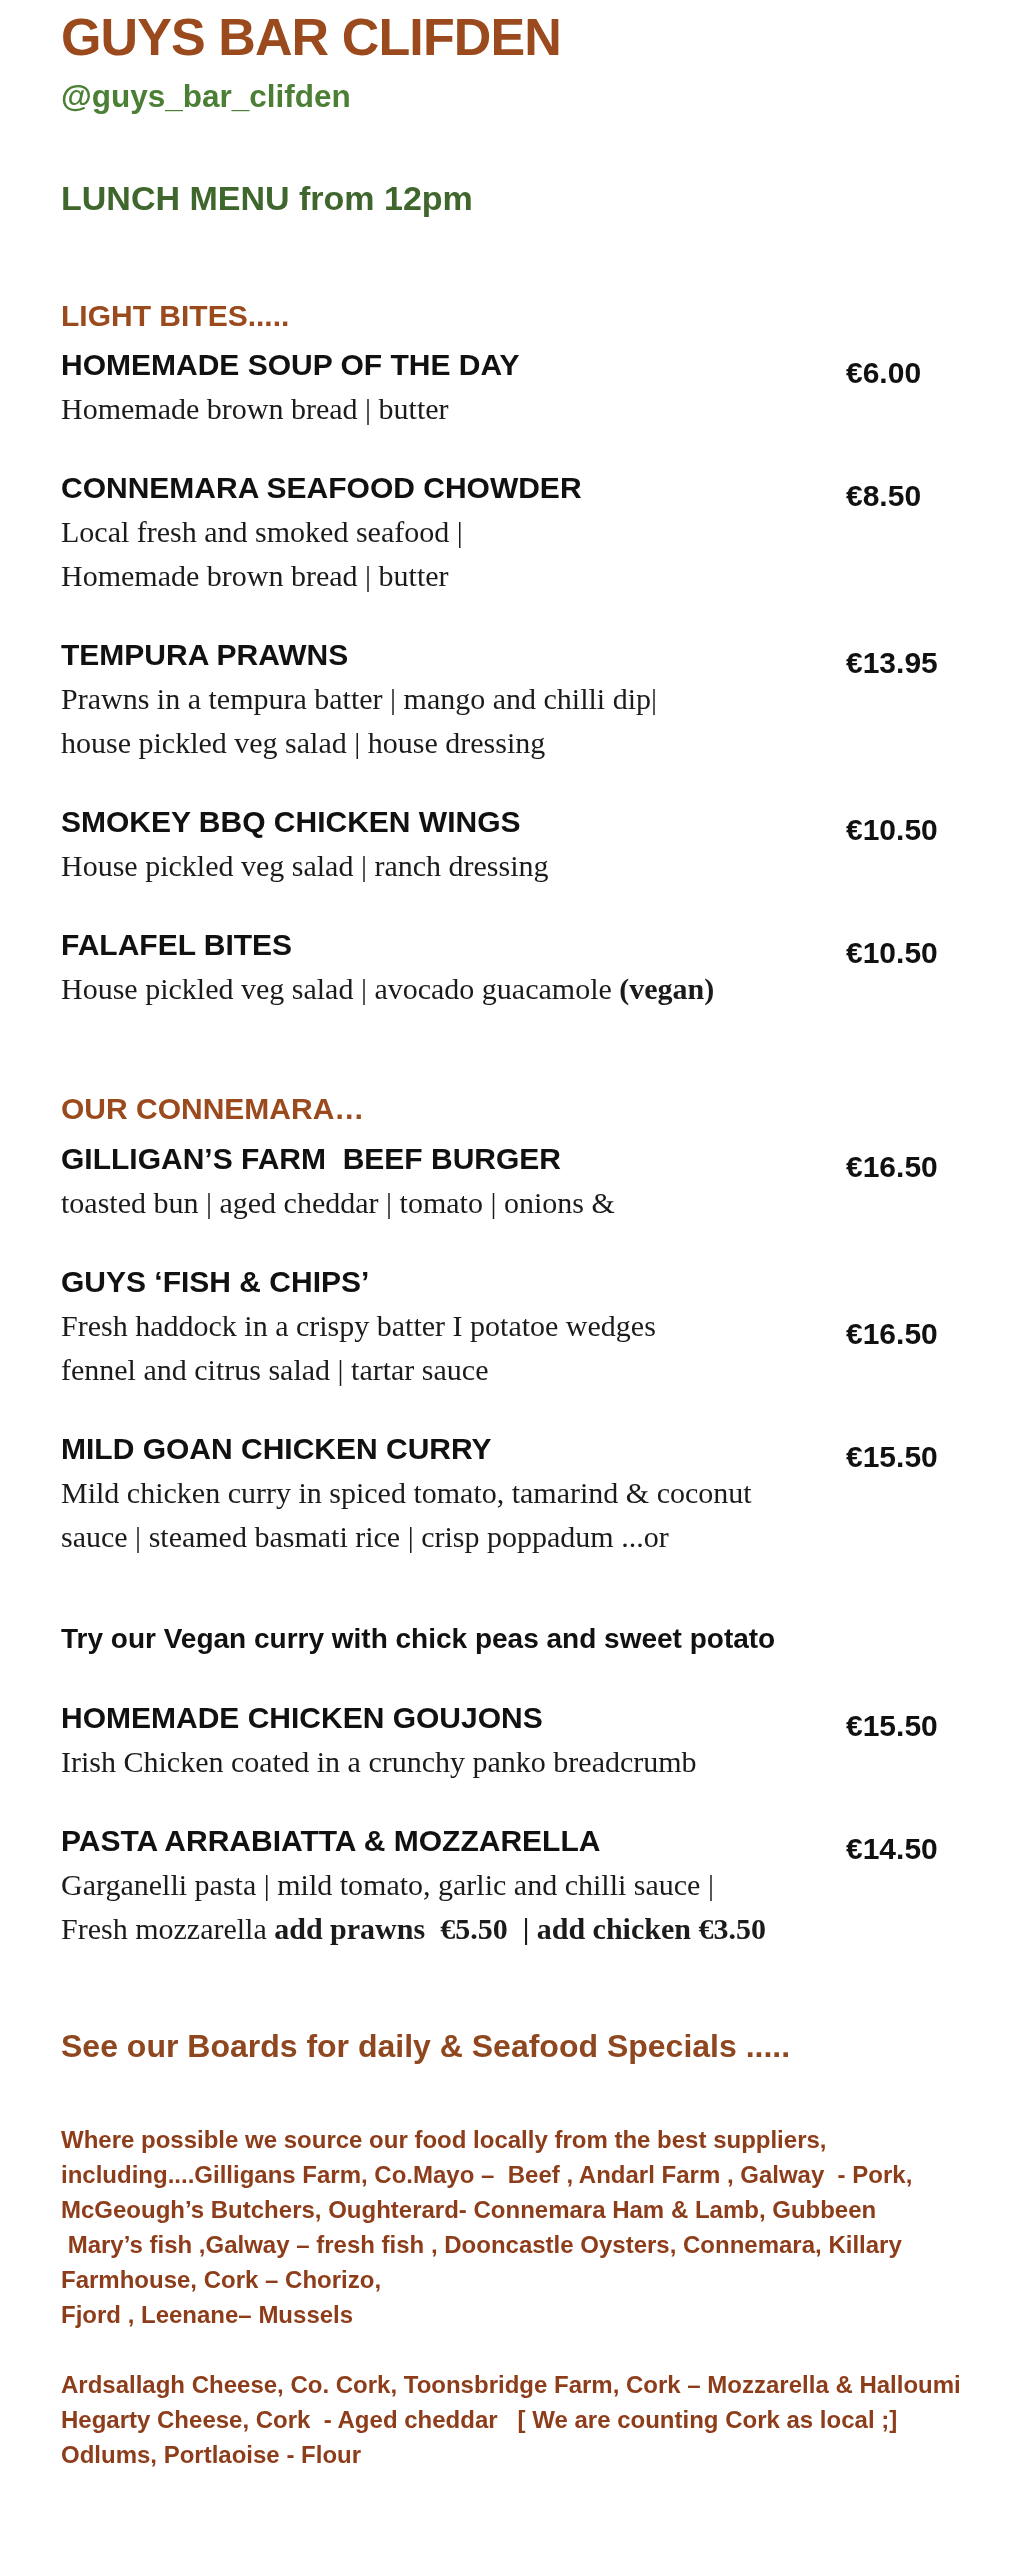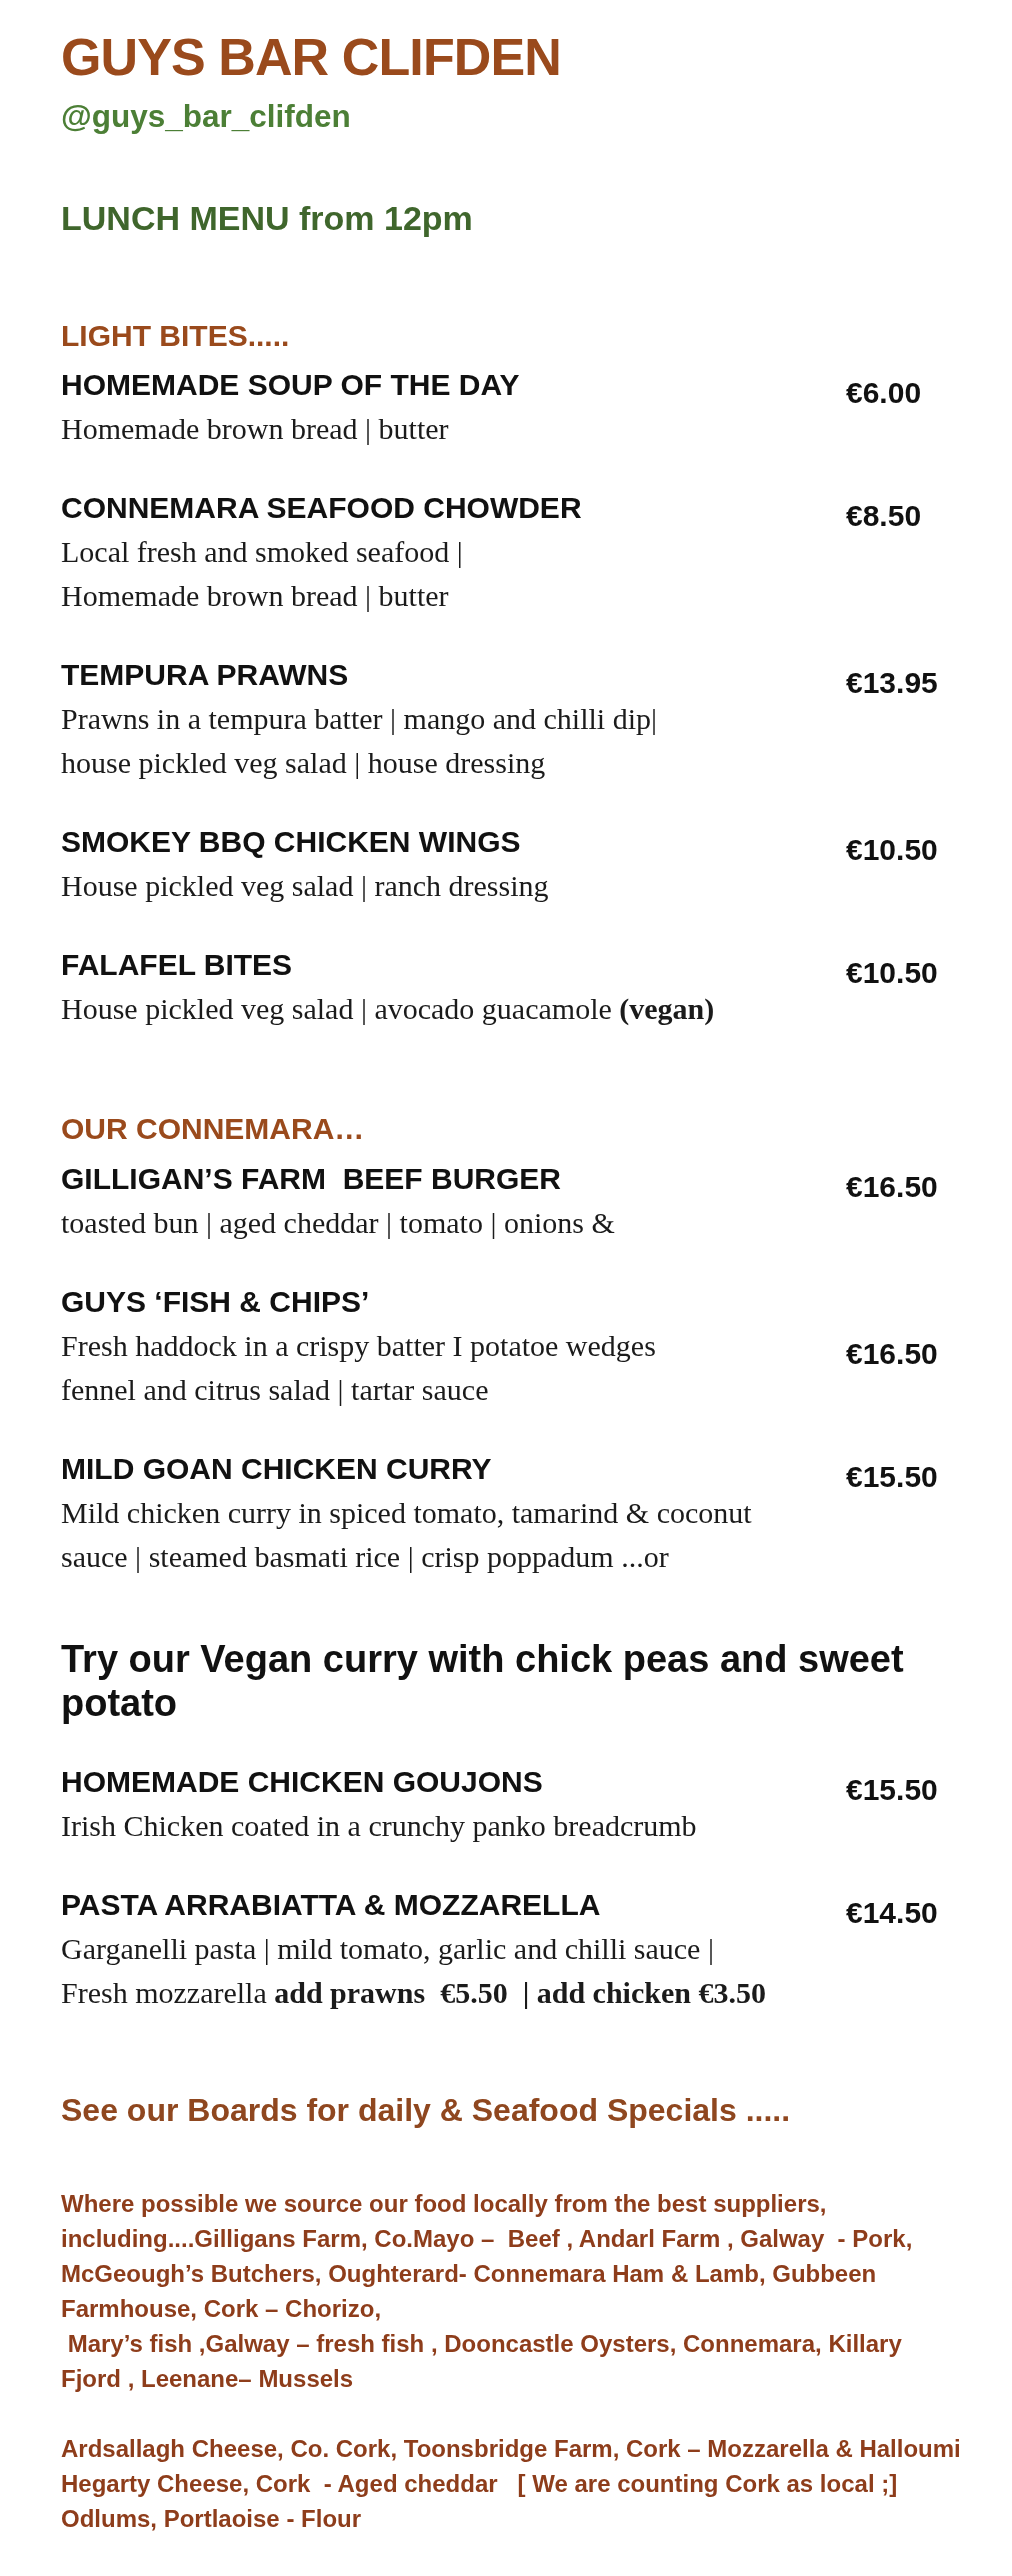--- a/index.html
+++ b/index.html
@@ -2,21 +2,21 @@
 <html style="font-size:14px"><head>
 <meta charset="utf-8">
 <style>
   html,body{margin:0;padding:0;background:#ffffff;}
   body{
     width:1013px;height:2576px;
     font-family:"Liberation Sans","DejaVu Sans",sans-serif;
     color:#1b1b1b;
     overflow:hidden;
   }
-  .page{padding:28px 52px 0 61px;box-sizing:border-box;width:1013px;}
+  .page{padding:8px 52px 0 61px;box-sizing:border-box;width:1013px;}
   [data-bind]{white-space:pre-wrap;}
 
   .brand-title{
     font-size:52px;font-weight:600;letter-spacing:-0.9px;
     color:#9a4a1c;line-height:58px;margin:0;
   }
   .handle{
     font-size:31.5px;font-weight:600;color:#4c7f36;
     line-height:38px;margin-top:10.5px;
   }
@@ -37,21 +37,21 @@
   }
   .price{
     position:absolute;left:785px;top:8px;
     font-size:30px;font-weight:600;color:#111111;line-height:44px;
   }
   .desc{
     font-size:30px;font-weight:400;color:#1b1b1b;line-height:44px;font-family:Liberation Serif, serif;
   }
   .desc .b, .note-line{font-weight:600;}
   .note-line{
-    font-size:38px;color:#111111;line-height:44px;
+    font-size:28px;color:#111111;line-height:44px;
     margin-top:58px;
   }
   .boards-note{
     font-size:32px;font-weight:700;color:#8f471f;
     line-height:40px;margin-top:75px;
   }
   .supplier-par{
     margin-top:56px;
     font-size:24px;font-weight:600;color:#8e3d1b;line-height:35px;
   }
@@ -161,22 +161,22 @@
     <div class="desc" data-bind="sections.1.items.4.desc.0">Garganelli pasta | mild tomato, garlic and chilli sauce |</div>
     <div class="desc"><span data-bind="sections.1.items.4.desc_prefix">Fresh mozzarella </span><span class="b" data-bind="sections.1.items.4.desc_bold">add prawns  €5.50  | add chicken €3.50</span></div>
   </div>
 
   <div class="boards-note" data-bind="footer.boards_note">See our Boards for daily &amp; Seafood Specials .....</div>
 
   <div class="supplier-par">
     <div data-bind="footer.suppliers_lines.0">Where possible we source our food locally from the best suppliers,</div>
     <div data-bind="footer.suppliers_lines.1">including....Gilligans Farm, Co.Mayo –  Beef , Andarl Farm , Galway  - Pork,</div>
     <div data-bind="footer.suppliers_lines.2">McGeough’s Butchers, Oughterard- Connemara Ham &amp; Lamb, Gubbeen</div>
+    <div data-bind="footer.suppliers_lines.4"> Mary’s fish ,Galway – fresh fish , Dooncastle Oysters, Connemara, Killary</div>
     <div data-bind="footer.suppliers_lines.3">Farmhouse, Cork – Chorizo,</div>
-    <div data-bind="footer.suppliers_lines.4"> Mary’s fish ,Galway – fresh fish , Dooncastle Oysters, Connemara, Killary</div>
     <div data-bind="footer.suppliers_lines.5">Fjord , Leenane– Mussels</div>
   </div>
 
   <div class="cheese-par">
     <div data-bind="footer.cheese_lines.0">Ardsallagh Cheese, Co. Cork, Toonsbridge Farm, Cork – Mozzarella &amp; Halloumi</div>
     <div data-bind="footer.cheese_lines.1">Hegarty Cheese, Cork  - Aged cheddar   [ We are counting Cork as local ;]</div>
     <div data-bind="footer.cheese_lines.2">Odlums, Portlaoise - Flour</div>
   </div>
 
 </div>

